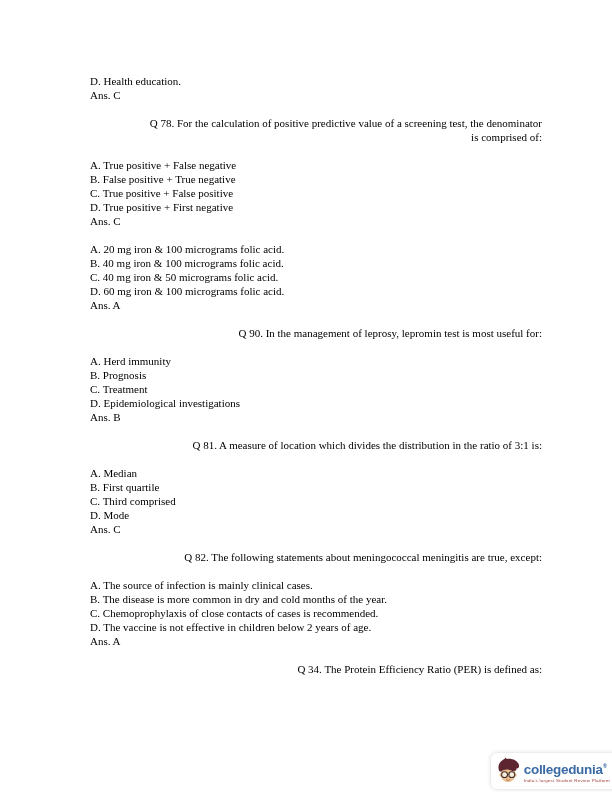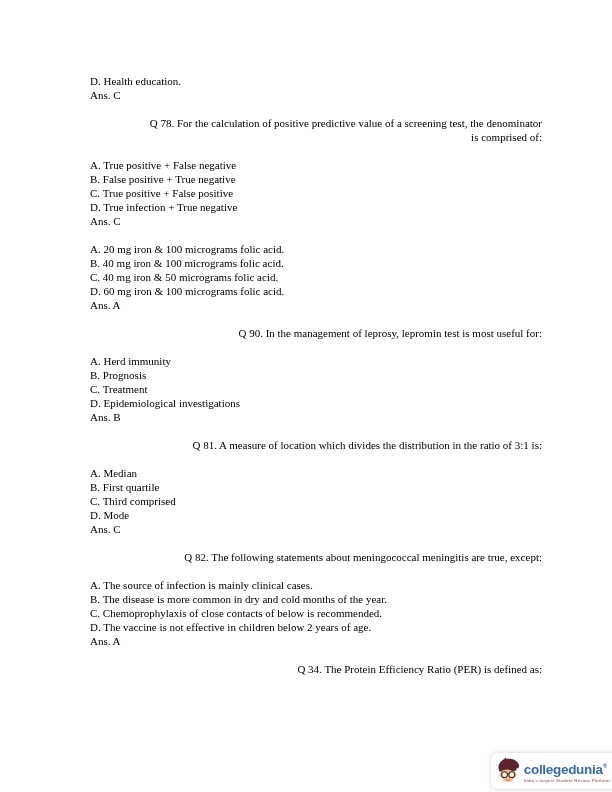--- a/index.html
+++ b/index.html
@@ -70,21 +70,21 @@
     <div class="line">Ans. C</div>
   </div>
 
   <div>
     <div class="qtext">Q 78. For the calculation of positive predictive value of a screening test, the denominator
 is comprised of:</div>
     <div class="opts">
       <div class="line">A. True positive + False negative</div>
       <div class="line">B. False positive + True negative</div>
       <div class="line">C. True positive + False positive</div>
-      <div class="line">D. True infection + True negative</div>
+      <div class="line">D. True positive + First negative</div>
       <div class="line">Ans. C</div>
     </div>
   </div>
 
   <div>
     <div class="opts">
       <div class="line">A. 20 mg iron &amp; 100 micrograms folic acid.</div>
       <div class="line">B. 40 mg iron &amp; 100 micrograms folic acid.</div>
       <div class="line">C. 40 mg iron &amp; 50 micrograms folic acid.</div>
       <div class="line">D. 60 mg iron &amp; 100 micrograms folic acid.</div>
@@ -112,21 +112,21 @@
       <div class="line">D. Mode</div>
       <div class="line">Ans. C</div>
     </div>
   </div>
 
   <div>
     <div class="qtext">Q 82. The following statements about meningococcal meningitis are true, except:</div>
     <div class="opts">
       <div class="line">A. The source of infection is mainly clinical cases.</div>
       <div class="line">B. The disease is more common in dry and cold months of the year.</div>
-      <div class="line">C. Chemoprophylaxis of close contacts of below is recommended.</div>
+      <div class="line">C. Chemoprophylaxis of close contacts of cases is recommended.</div>
       <div class="line">D. The vaccine is not effective in children below 2 years of age.</div>
       <div class="line">Ans. A</div>
     </div>
   </div>
 
   <div>
     <div class="qtext">Q 34. The Protein Efficiency Ratio (PER) is defined as:</div>
   </div>
 
 </div>

